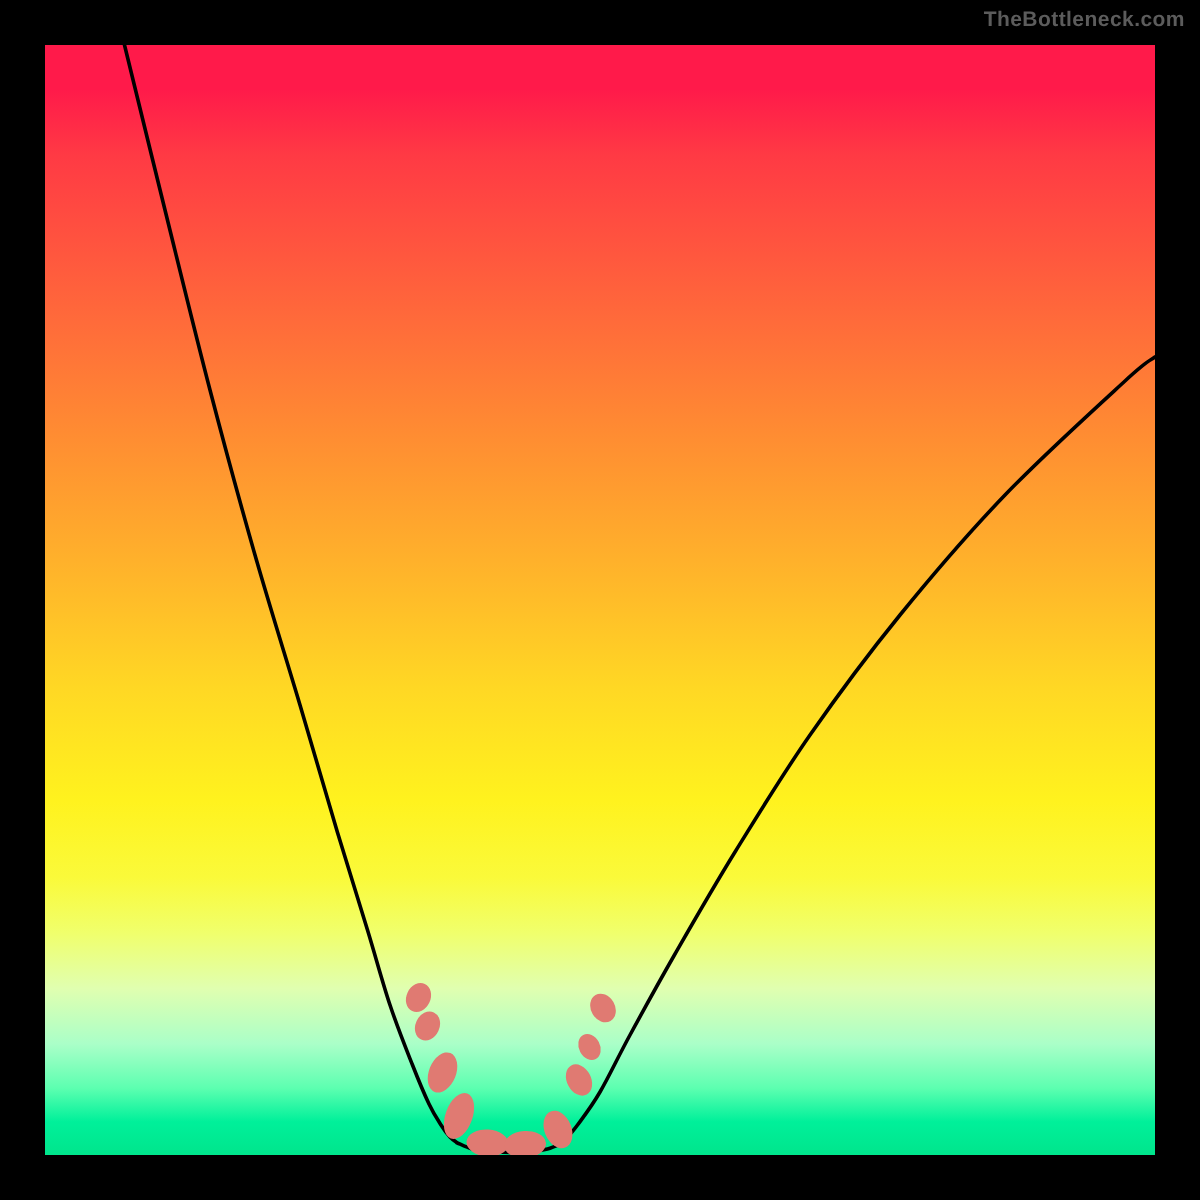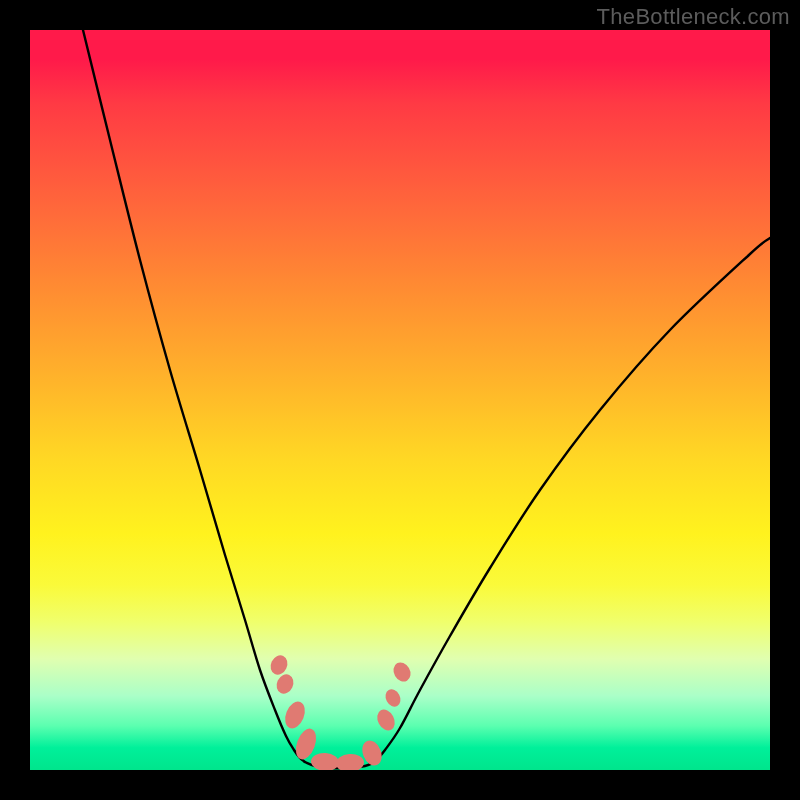--- a/index.html
+++ b/index.html
@@ -41,22 +41,22 @@
       #5cffb0 94%,
       #00f09a 97%,
       #00e58c 100%
     );
   }
   .watermark {
     position: absolute;
     top: 4px;
     right: 10px;
     color: #5c5c5c;
-    font-size: 22px;
-    font-weight: 400;
+    font-size: 14px;
+    font-weight: 700;
     letter-spacing: 0.3px;
   }
   svg.curves {
     position: absolute;
     left: 0;
     top: 0;
     width: 740px;
     height: 740px;
   }
 </style>

